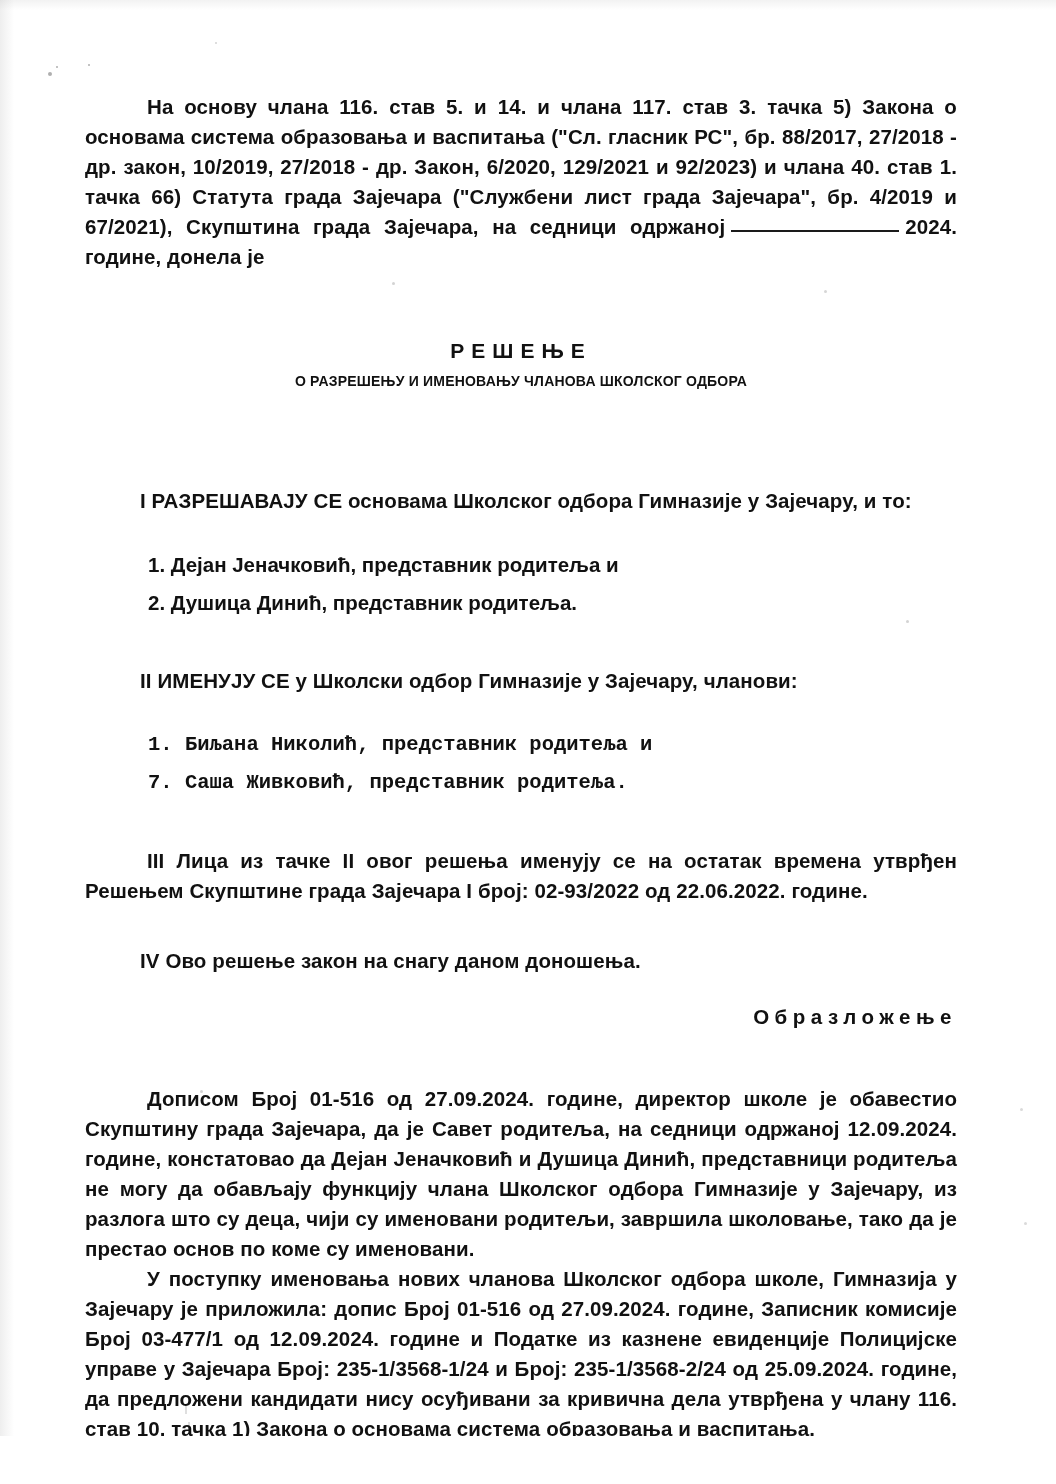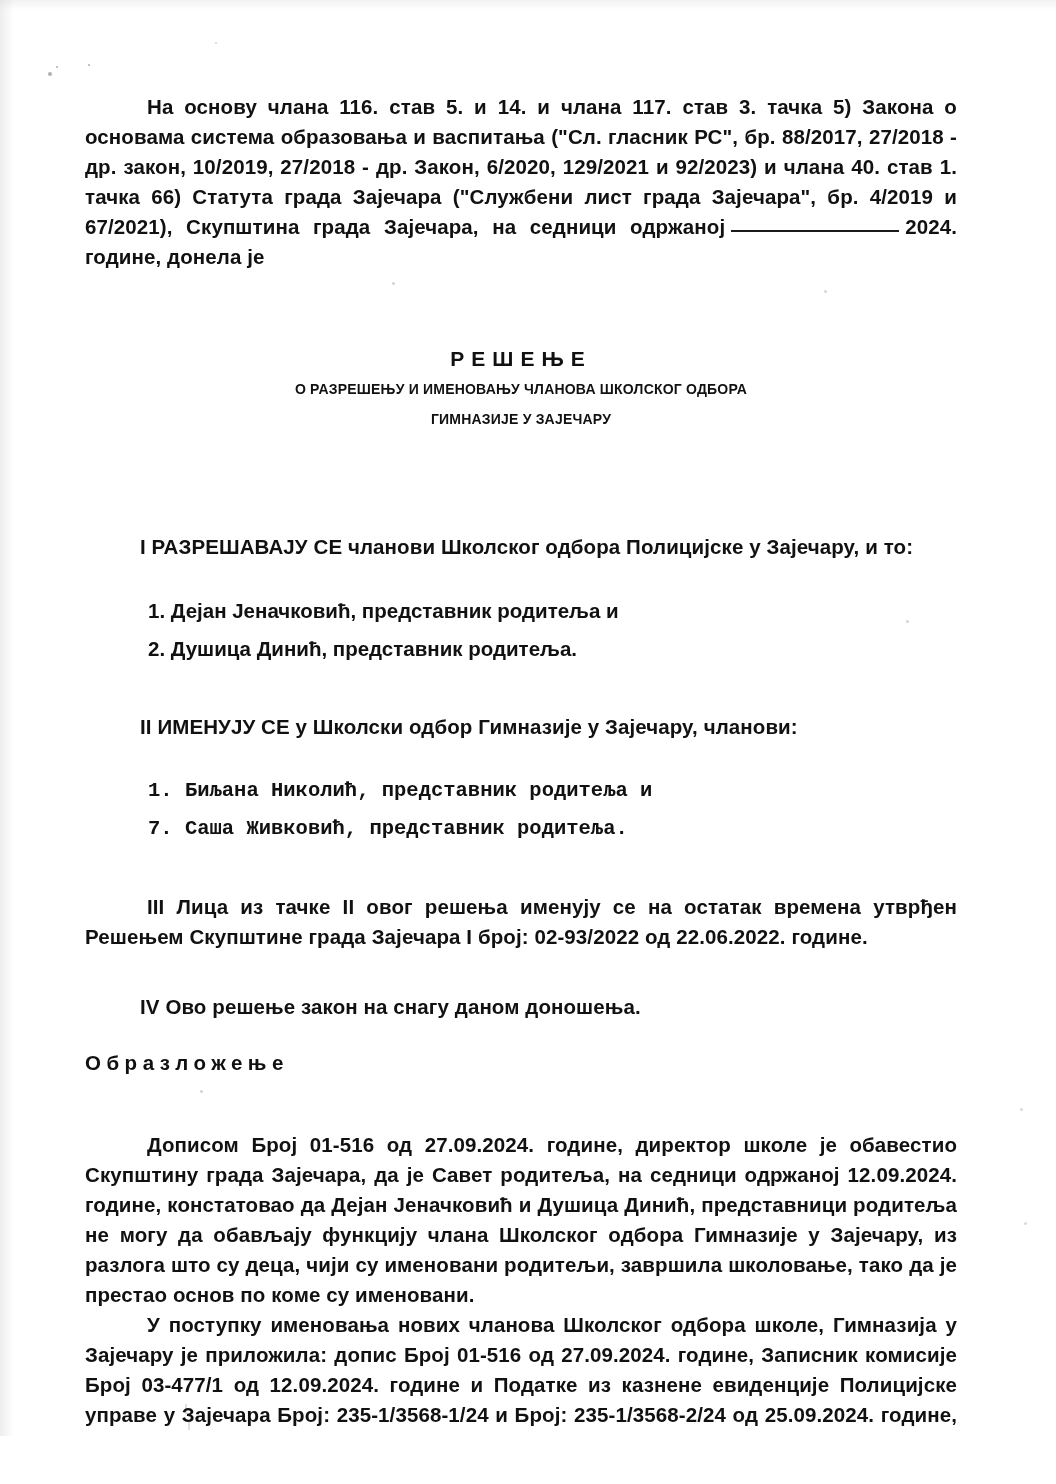--- a/index.html
+++ b/index.html
@@ -48,21 +48,21 @@
     text-indent: 55px;
   }
   .gap-sm { height: 12px; }
   .gap-md { height: 26px; }
   .gap-lg { height: 40px; }
   .gap-xl { height: 56px; }
 
   
   .title-block {
     text-align: center;
-    margin: 16px;
+    margin: 8px;
   }
   .title-main {
     font-size: 21px;
     font-weight: 700;
     letter-spacing: 7px;
     line-height: 30px;
     margin: 0;
   }
   .title-sub {
     font-size: 14px;
@@ -84,21 +84,21 @@
     text-align: left;
   }
   .blank-line {
     display: inline-block;
     width: 168px;
     border-bottom: 2px solid #1a1a1a;
     vertical-align: 2px;
     margin: 0 6px;
   }
   .centered-spaced {
-    text-align: left;
+    text-align: right;
     font-size: 20.5px;
     font-weight: 700;
     letter-spacing: 5.5px;
     line-height: 30px;
     margin: 0;
   }
   .footer-mark {
     position: absolute;
     left: 182px;
     top: 1444px;
@@ -146,27 +146,26 @@
 
   <div class="content">
 
     <p class="body indent"><span>На основу члана 116. став 5. и 14. и члана 117. став 3. тачка 5) Закона о основама система образовања и васпитања ("Сл. гласник РС", бр. 88/2017, 27/2018 - др. закон, 10/2019, 27/2018 - др. Закон, 6/2020, 129/2021 и 92/2023) и члана 40. став 1. тачка 66) Статута града Зајечара ("Службени лист града Зајечара", бр. 4/2019 и 67/2021), Скупштина града Зајечара, на седници одржаној</span><span class="blank-line"></span><span>2024. године, донела је</span></p>
 
     <div class="gap-xl"></div>
 
     <div class="title-block">
       <p class="title-main">РЕШЕЊЕ</p>
       <p class="title-sub">О РАЗРЕШЕЊУ И ИМЕНОВАЊУ ЧЛАНОВА ШКОЛСКОГ ОДБОРА</p>
-      <p class="title-sub">ГИМНАЗИЈЕ У ЗАЈЕЧАРУ</p>
     </div>
 
     <div class="gap-xl"></div>
     <div class="gap-md"></div>
 
-    <p class="body indent-sm"><span class="lead">I</span> <span class="lead">РАЗРЕШАВАЈУ СЕ</span> <span>чланови Школског одбора Полицијске у Зајечару, и то:</span></p>
+    <p class="body indent-sm"><span class="lead">I</span> <span class="lead">РАЗРЕШАВАЈУ СЕ</span> <span>основама Школског одбора Гимназије у Зајечару, и то:</span></p>
 
     <div class="gap-md"></div>
 
     <div style="padding-left:55px;">
       <p class="list-item">1. Дејан Јеначковић, представник родитеља и</p>
       <p class="list-item">2. Душица Динић, представник родитеља.</p>
     </div>
 
     <div class="gap-lg"></div>
 

